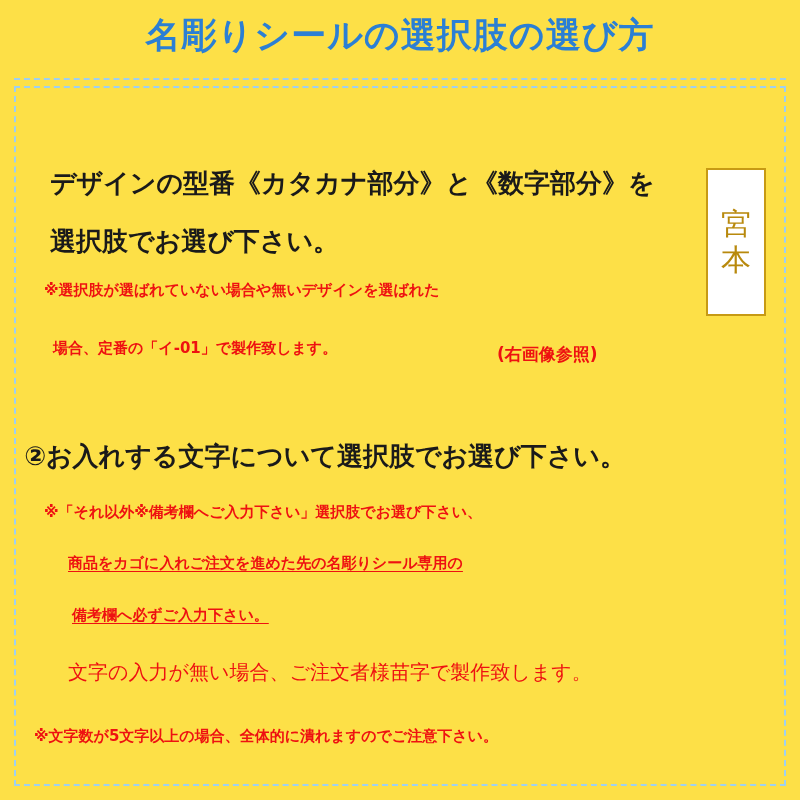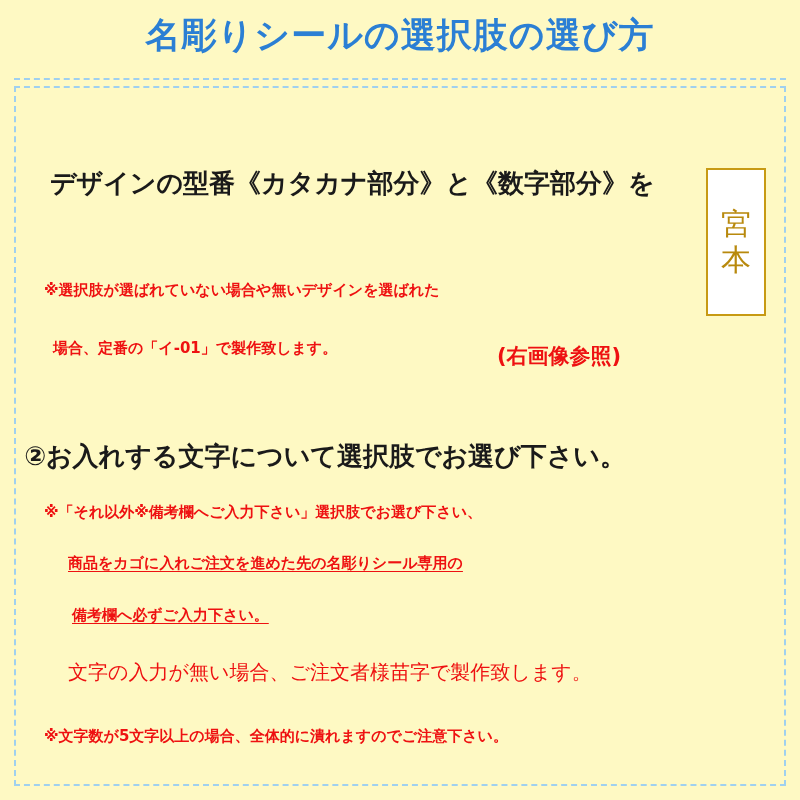--- a/index.html
+++ b/index.html
@@ -11,21 +11,21 @@
     width: 800px;
     height: 800px;
     font-family: "Liberation Sans", sans-serif;
     overflow: hidden;
   }
   .page {
     position: relative;
     width: 800px;
     height: 800px;
     box-sizing: border-box;
-    background: #fef9c3;
+    background: #fde047;
   }
   
   .title-wrap {
     position: absolute;
     top: 14px;
     left: 0;
     width: 800px;
     text-align: center;
   }
   .title {
@@ -69,21 +69,21 @@
     font-size: 26px;
     font-weight: bold;
   }
   .red {
     color: #ee1111;
     font-size: 15px;
     font-weight: bold;
   }
   .red-small {
     color: #ee1111;
-    font-size: 21px;
+    font-size: 17px;
     font-weight: bold;
   }
   .red-thin {
     color: #ee1111;
     font-size: 20px;
     font-weight: normal;
   }
   .underline {
     text-decoration: underline;
     text-underline-offset: 3px;
@@ -94,21 +94,21 @@
   #l2 { position:absolute; left:50px;  top:170px; }
   #l3 { position:absolute; left:50px;  top:228px; }
   #l4 { position:absolute; left:44px;  top:283px; }
   #l5 { position:absolute; left:53px;  top:341px; }
   #l5b{ position:absolute; left:497px; top:346px; }
   #l6 { position:absolute; left:24px;  top:443px; }
   #l7 { position:absolute; left:44px;  top:505px; }
   #l8 { position:absolute; left:68px;  top:556px; }
   #l9 { position:absolute; left:72px;  top:608px; }
   #l10{ position:absolute; left:68px;  top:662px; }
-  #l11{ position:absolute; left:44px;  top:729px; }
+  #l11{ position:absolute; left:34px;  top:729px; }
 
   
   .stamp {
     position: absolute;
     left: 706px;
     top: 168px;
     width: 60px;
     height: 148px;
     border: 2px solid #c79a14;
     box-sizing: border-box;
@@ -137,20 +137,21 @@
 
   <div class="title-wrap">
     <span class="title">名彫りシールの選択肢の選び方</span>
   </div>
 
   <div class="sep"></div>
 
   <div class="frame"></div>
 
   <div id="l2" class="line blk-lg">デザインの型番《カタカナ部分》と《数字部分》を</div>
+  <div id="l3" class="line blk-lg">選択肢でお選び下さい。</div>
 
   <div id="l4" class="line red">※選択肢が選ばれていない場合や無いデザインを選ばれた</div>
   <div id="l5" class="line red">場合、定番の「イ-01」で製作致します。</div>
   <div id="l5b" class="line red-small">(右画像参照)</div>
 
   <div id="l6" class="line blk-lg">②お入れする文字について選択肢でお選び下さい。</div>
 
   <div id="l7" class="line red">※「それ以外※備考欄へご入力下さい」選択肢でお選び下さい、</div>
   <div id="l8" class="line red underline">商品をカゴに入れご注文を進めた先の名彫りシール専用の</div>
   <div id="l9" class="line red underline">備考欄へ必ずご入力下さい。</div>

